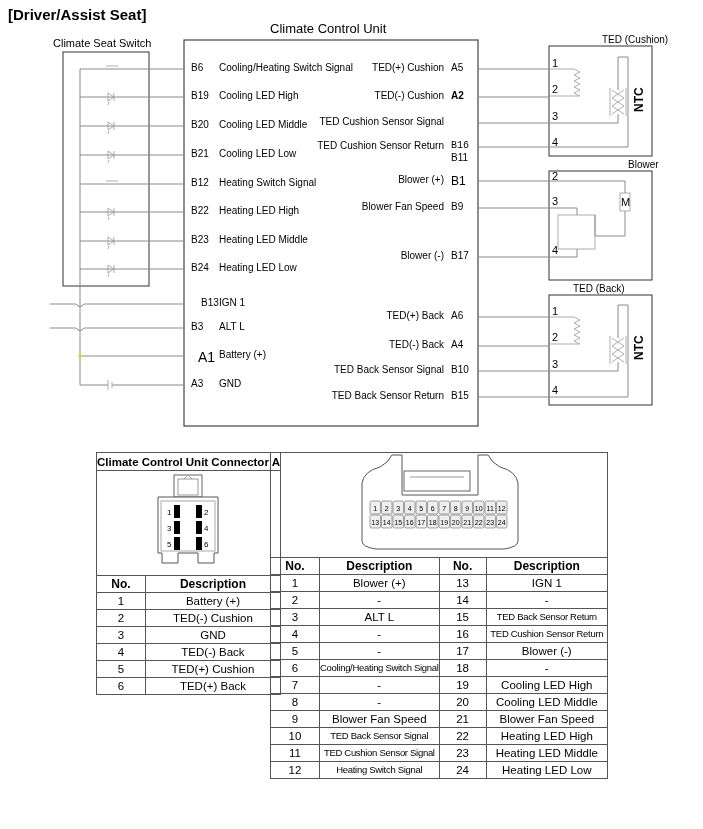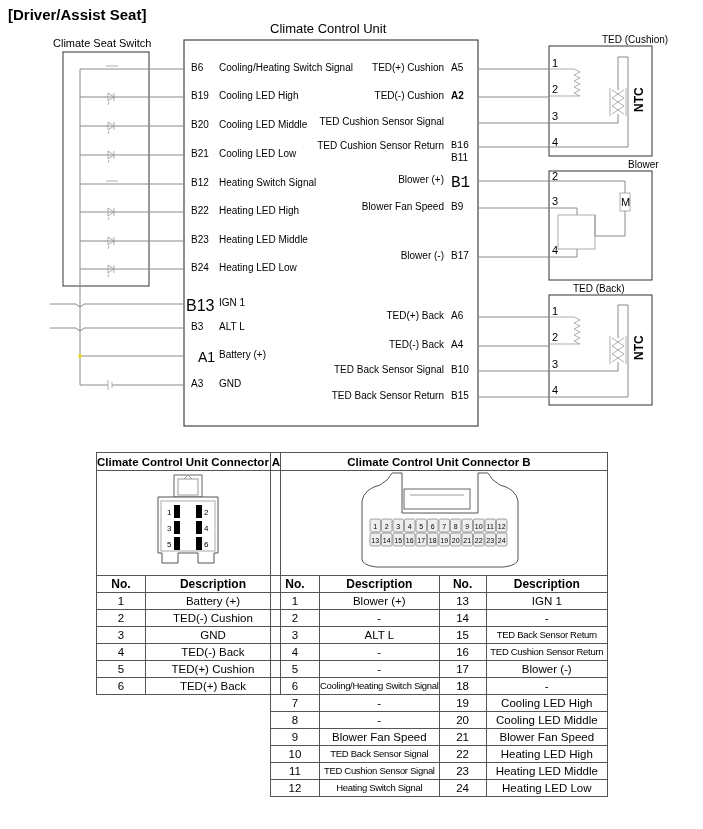--- a/index.html
+++ b/index.html
@@ -100,40 +100,40 @@
     <div class="abs pin" style="left:191px;top:148px;font-size:10px;">B21</div>
     <div class="abs lbl" style="left:219px;top:148px;">Cooling LED Low</div>
     <div class="abs pin" style="left:191px;top:177px;font-size:10px;">B12</div>
     <div class="abs lbl" style="left:219px;top:177px;">Heating Switch Signal</div>
     <div class="abs pin" style="left:191px;top:205px;font-size:10px;">B22</div>
     <div class="abs lbl" style="left:219px;top:205px;">Heating LED High</div>
     <div class="abs pin" style="left:191px;top:234px;font-size:10px;">B23</div>
     <div class="abs lbl" style="left:219px;top:234px;">Heating LED Middle</div>
     <div class="abs pin" style="left:191px;top:262px;font-size:10px;">B24</div>
     <div class="abs lbl" style="left:219px;top:262px;">Heating LED Low</div>
-    <div class="abs pin" style="left:186px;top:297px;font-size:16px;">B13</div>
+    <div class="abs pin" style="left:201px;top:297px;font-size:10px;">B13</div>
     <div class="abs lbl" style="left:219px;top:297px;">IGN 1</div>
     <div class="abs pin" style="left:191px;top:321px;font-size:10px;">B3</div>
     <div class="abs lbl" style="left:219px;top:321px;">ALT L</div>
     <div class="abs pin" style="left:198px;top:349px;font-size:14px;">A1</div>
     <div class="abs lbl" style="left:219px;top:349px;">Battery (+)</div>
     <div class="abs pin" style="left:191px;top:378px;font-size:10px;">A3</div>
     <div class="abs lbl" style="left:219px;top:378px;">GND</div>
   </div>
 <div id="right-pins">
     <div class="abs lbl" style="right:259px;top:62px;text-align:right;">TED(+) Cushion</div>
     <div class="abs pin" style="left:451px;top:62px;font-size:10px;">A5</div>
     <div class="abs lbl" style="right:259px;top:90px;text-align:right;">TED(-) Cushion</div>
     <div class="abs pin" style="left:451px;top:90px;font-size:10px;font-weight:bold;">A2</div>
     <div class="abs lbl" style="right:259px;top:116px;text-align:right;">TED Cushion Sensor Signal</div>
     <div class="abs pin" style="left:451px;top:116px;font-size:10px;margin-top:36px;">B11</div>
     <div class="abs lbl" style="right:259px;top:140px;text-align:right;">TED Cushion Sensor Return</div>
     <div class="abs pin" style="left:451px;top:140px;font-size:10px;font-family:Liberation Mono, monospace;">B16</div>
     <div class="abs lbl" style="right:259px;top:174px;text-align:right;">Blower (+)</div>
-    <div class="abs pin" style="left:451px;top:174px;font-size:16px;font-family:Liberation Mono, monospace;">B1</div>
+    <div class="abs pin" style="left:451px;top:174px;font-size:12px;">B1</div>
     <div class="abs lbl" style="right:259px;top:201px;text-align:right;">Blower Fan Speed</div>
     <div class="abs pin" style="left:451px;top:201px;font-size:10px;">B9</div>
     <div class="abs lbl" style="right:259px;top:250px;text-align:right;">Blower (-)</div>
     <div class="abs pin" style="left:451px;top:250px;font-size:10px;">B17</div>
     <div class="abs lbl" style="right:259px;top:310px;text-align:right;">TED(+) Back</div>
     <div class="abs pin" style="left:451px;top:310px;font-size:10px;">A6</div>
     <div class="abs lbl" style="right:259px;top:339px;text-align:right;">TED(-) Back</div>
     <div class="abs pin" style="left:451px;top:339px;font-size:10px;">A4</div>
     <div class="abs lbl" style="right:259px;top:364px;text-align:right;">TED Back Sensor Signal</div>
     <div class="abs pin" style="left:451px;top:364px;font-size:10px;">B10</div>
@@ -215,23 +215,20 @@
       </tr>
       <tr>
         <td>6</td>
         <td>TED(+) Back</td>
       </tr>
     </tbody>
 </table>
 
 <table class="conn" style="left:270px;top:452px;width:338px;">
   <tbody>
-      <tr>
-        <th class="cap" colspan="4">Climate Control Unit Connector B</th>
-      </tr>
   <tr>
         <td colspan="4" class="picture">
     <svg width="170" height="100" viewBox="0 0 170 100">
       <path d="M8 30 Q10 18 26 14 Q34 10 38 2 H48 V42 H124 V2 H134 Q138 10 146 14 Q162 18 164 30 V88 Q164 94 150 96 H22 Q8 94 8 88 Z" fill="#fff" stroke="#555"></path>
       <rect x="50" y="18" width="66" height="20" fill="#fff" stroke="#666"></rect>
       <line x1="56" y1="24" x2="110" y2="24" stroke="#999"></line>
       <g id="conn-b-cav">
               <rect x="16" y="48" width="10.5" height="13" fill="#eee" stroke="#666" stroke-width="0.6" rx="1.5"></rect>
               <text x="21.25" y="57.5" font-size="7" text-anchor="middle" font-family="Liberation Sans, sans-serif">1</text>
               <rect x="16" y="62" width="10.5" height="13" fill="#eee" stroke="#666" stroke-width="0.6" rx="1.5"></rect>

